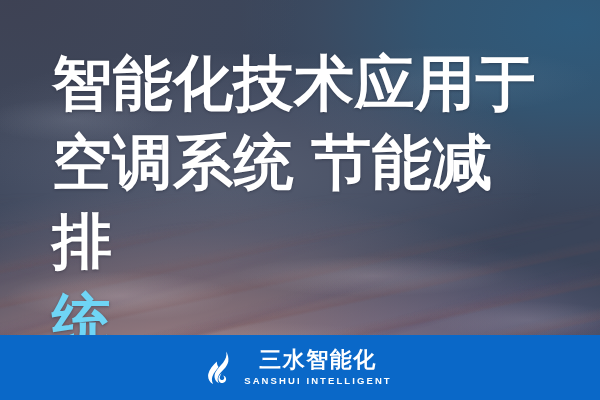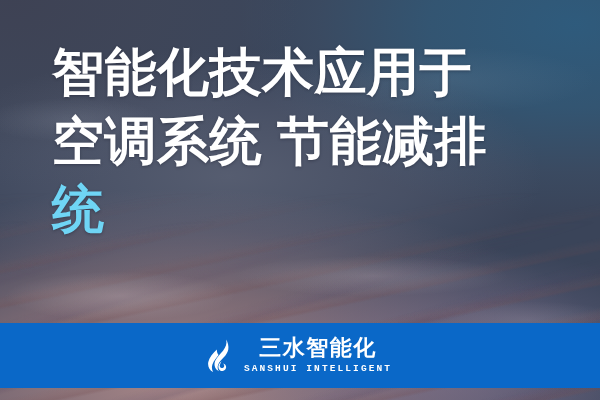--- a/index.html
+++ b/index.html
@@ -106,40 +106,40 @@
       radial-gradient(ellipse 140px 26px at 88% 80%, rgba(190,178,192,0.20) 0%, rgba(0,0,0,0) 72%),
       radial-gradient(ellipse 210px 40px at 45% 88%, rgba(196,176,178,0.26) 0%, rgba(0,0,0,0) 74%),
       radial-gradient(ellipse 120px 30px at 12% 30%, rgba(180,186,200,0.16) 0%, rgba(0,0,0,0) 74%),
       radial-gradient(ellipse 200px 44px at 74% 20%, rgba(150,170,190,0.14) 0%, rgba(0,0,0,0) 76%);
   }
 
   
   .headline {
     position: absolute;
     left: 52px;
-    top: 38px;
+    top: 44px;
     width: 500px;
-    font-size: 52px;
+    font-size: 60px;
     line-height: 1.32;
     font-weight: 700;
     letter-spacing: 0.5px;
     color: #ffffff;
     text-shadow: 0 1px 3px rgba(20,24,40,0.38);
     -webkit-font-smoothing: antialiased;
   }
   .headline .hl {
     color: #6fd5f5;
   }
 
   
   .footer {
     position: absolute;
     left: 0;
     right: 0;
-    bottom: 12px;
+    bottom: 0;
     height: 65px;
     background: #0a68c8;
     display: flex;
     align-items: center;
     justify-content: center;
   }
   .brand {
     display: flex;
     align-items: center;
     gap: 9px;
@@ -161,21 +161,20 @@
     font-size: 22px;
     font-weight: 700;
     letter-spacing: 1.5px;
   }
   .brand-en {
     color: #ffffff;
     font-size: 9.5px;
     font-weight: 700;
     letter-spacing: 2.1px;
     margin-top: 5px;
-    font-family: Liberation Mono, monospace;
   }
 </style>
 </head>
 <body>
 
 <div id="poster">
 
   <div class="bg-layer bg-base"></div>
   <div class="bg-layer bg-topright"></div>
   <div class="bg-layer bg-topleft"></div>

